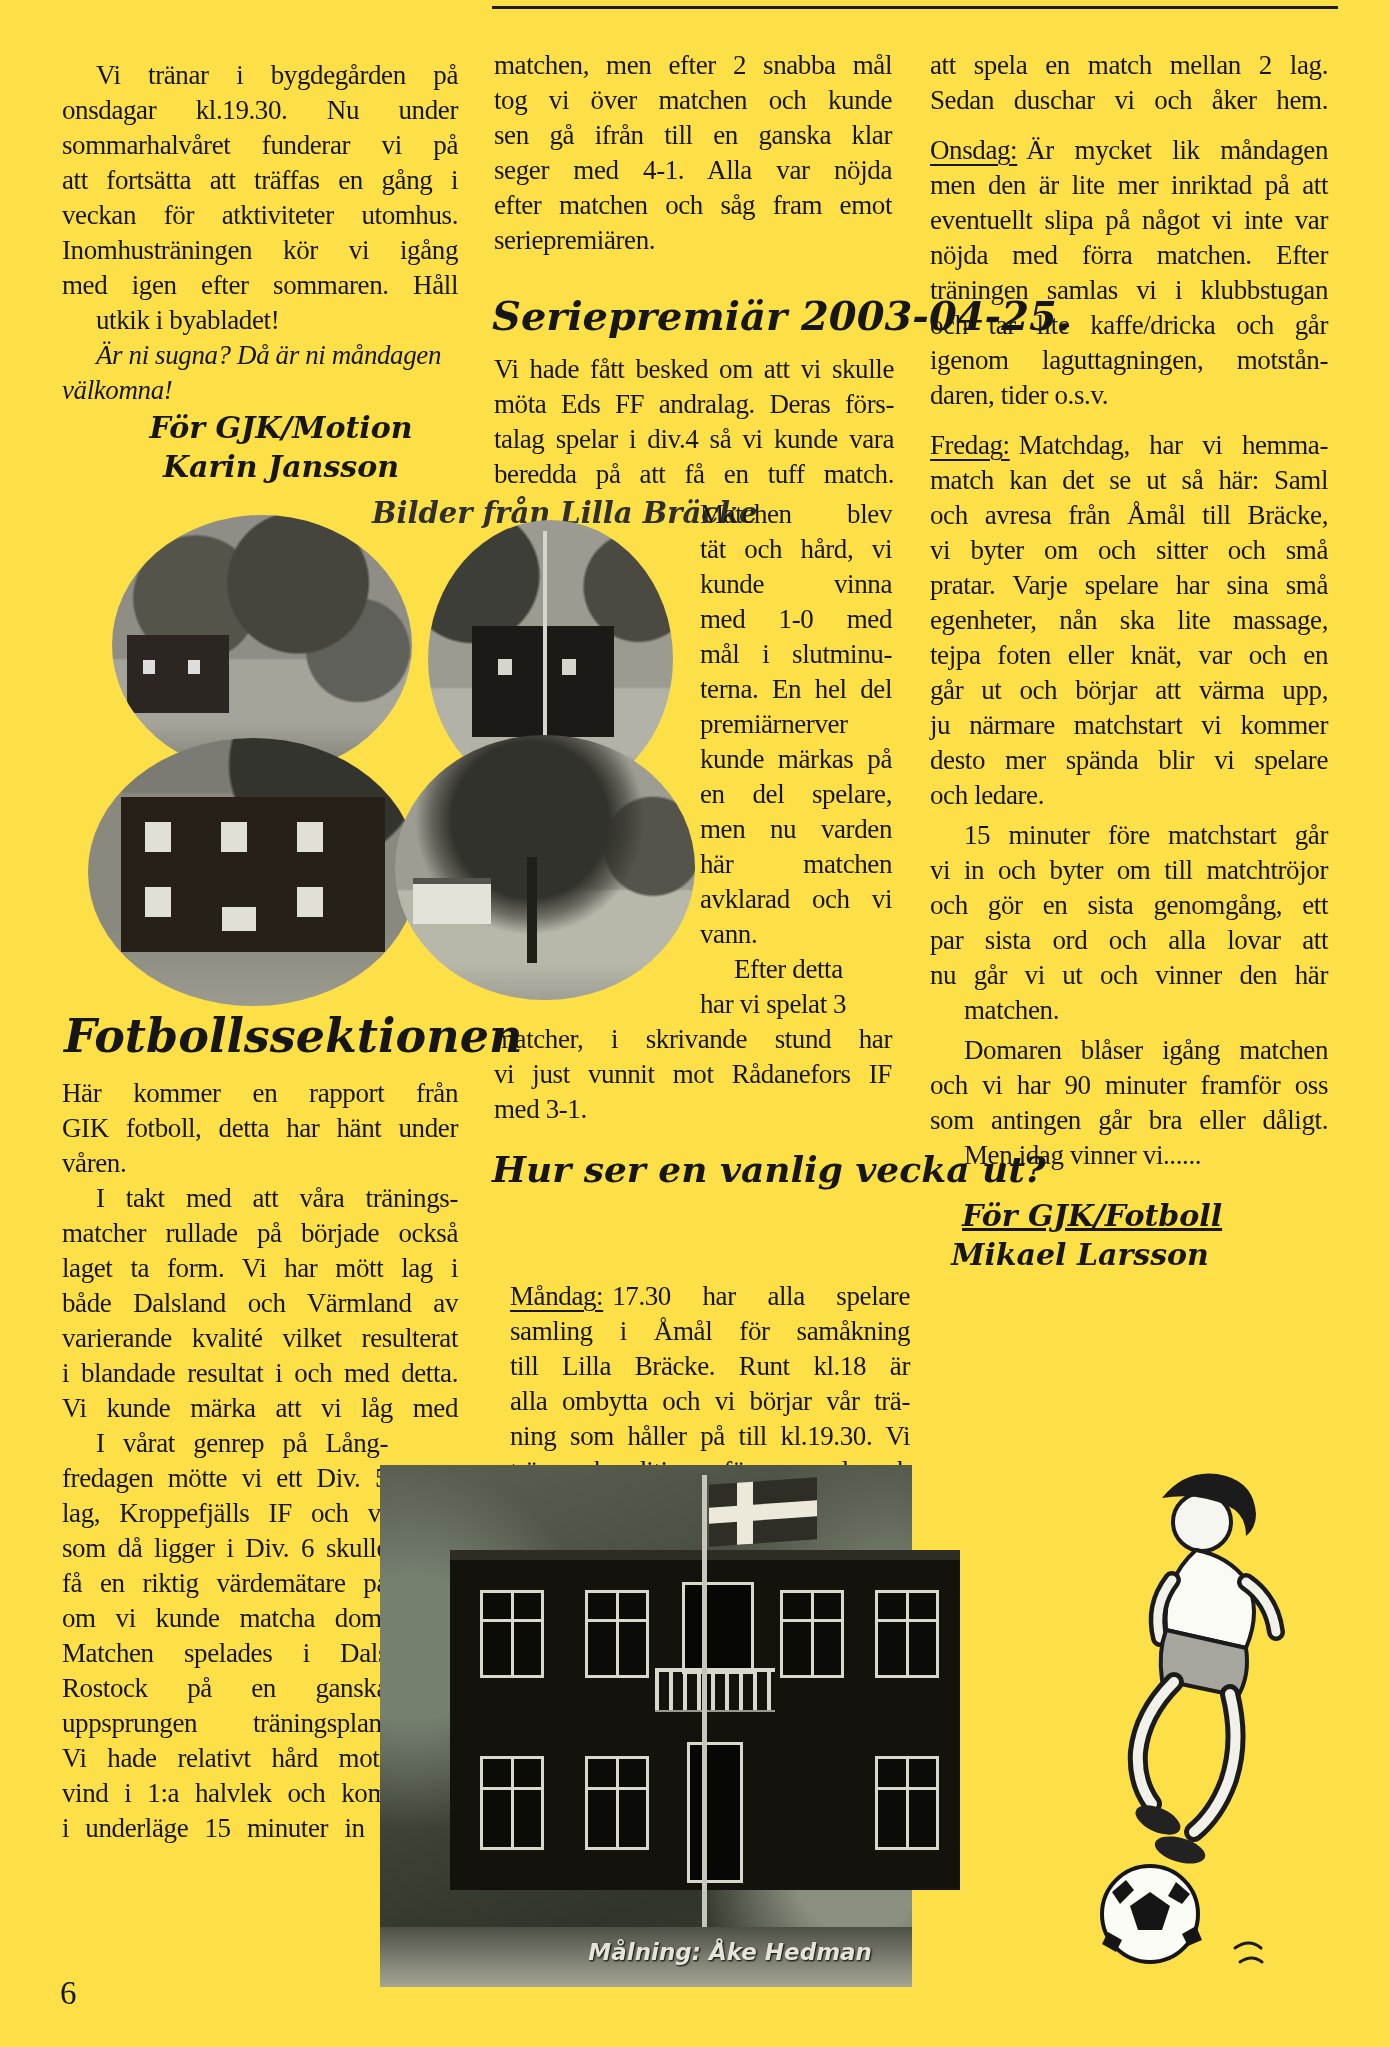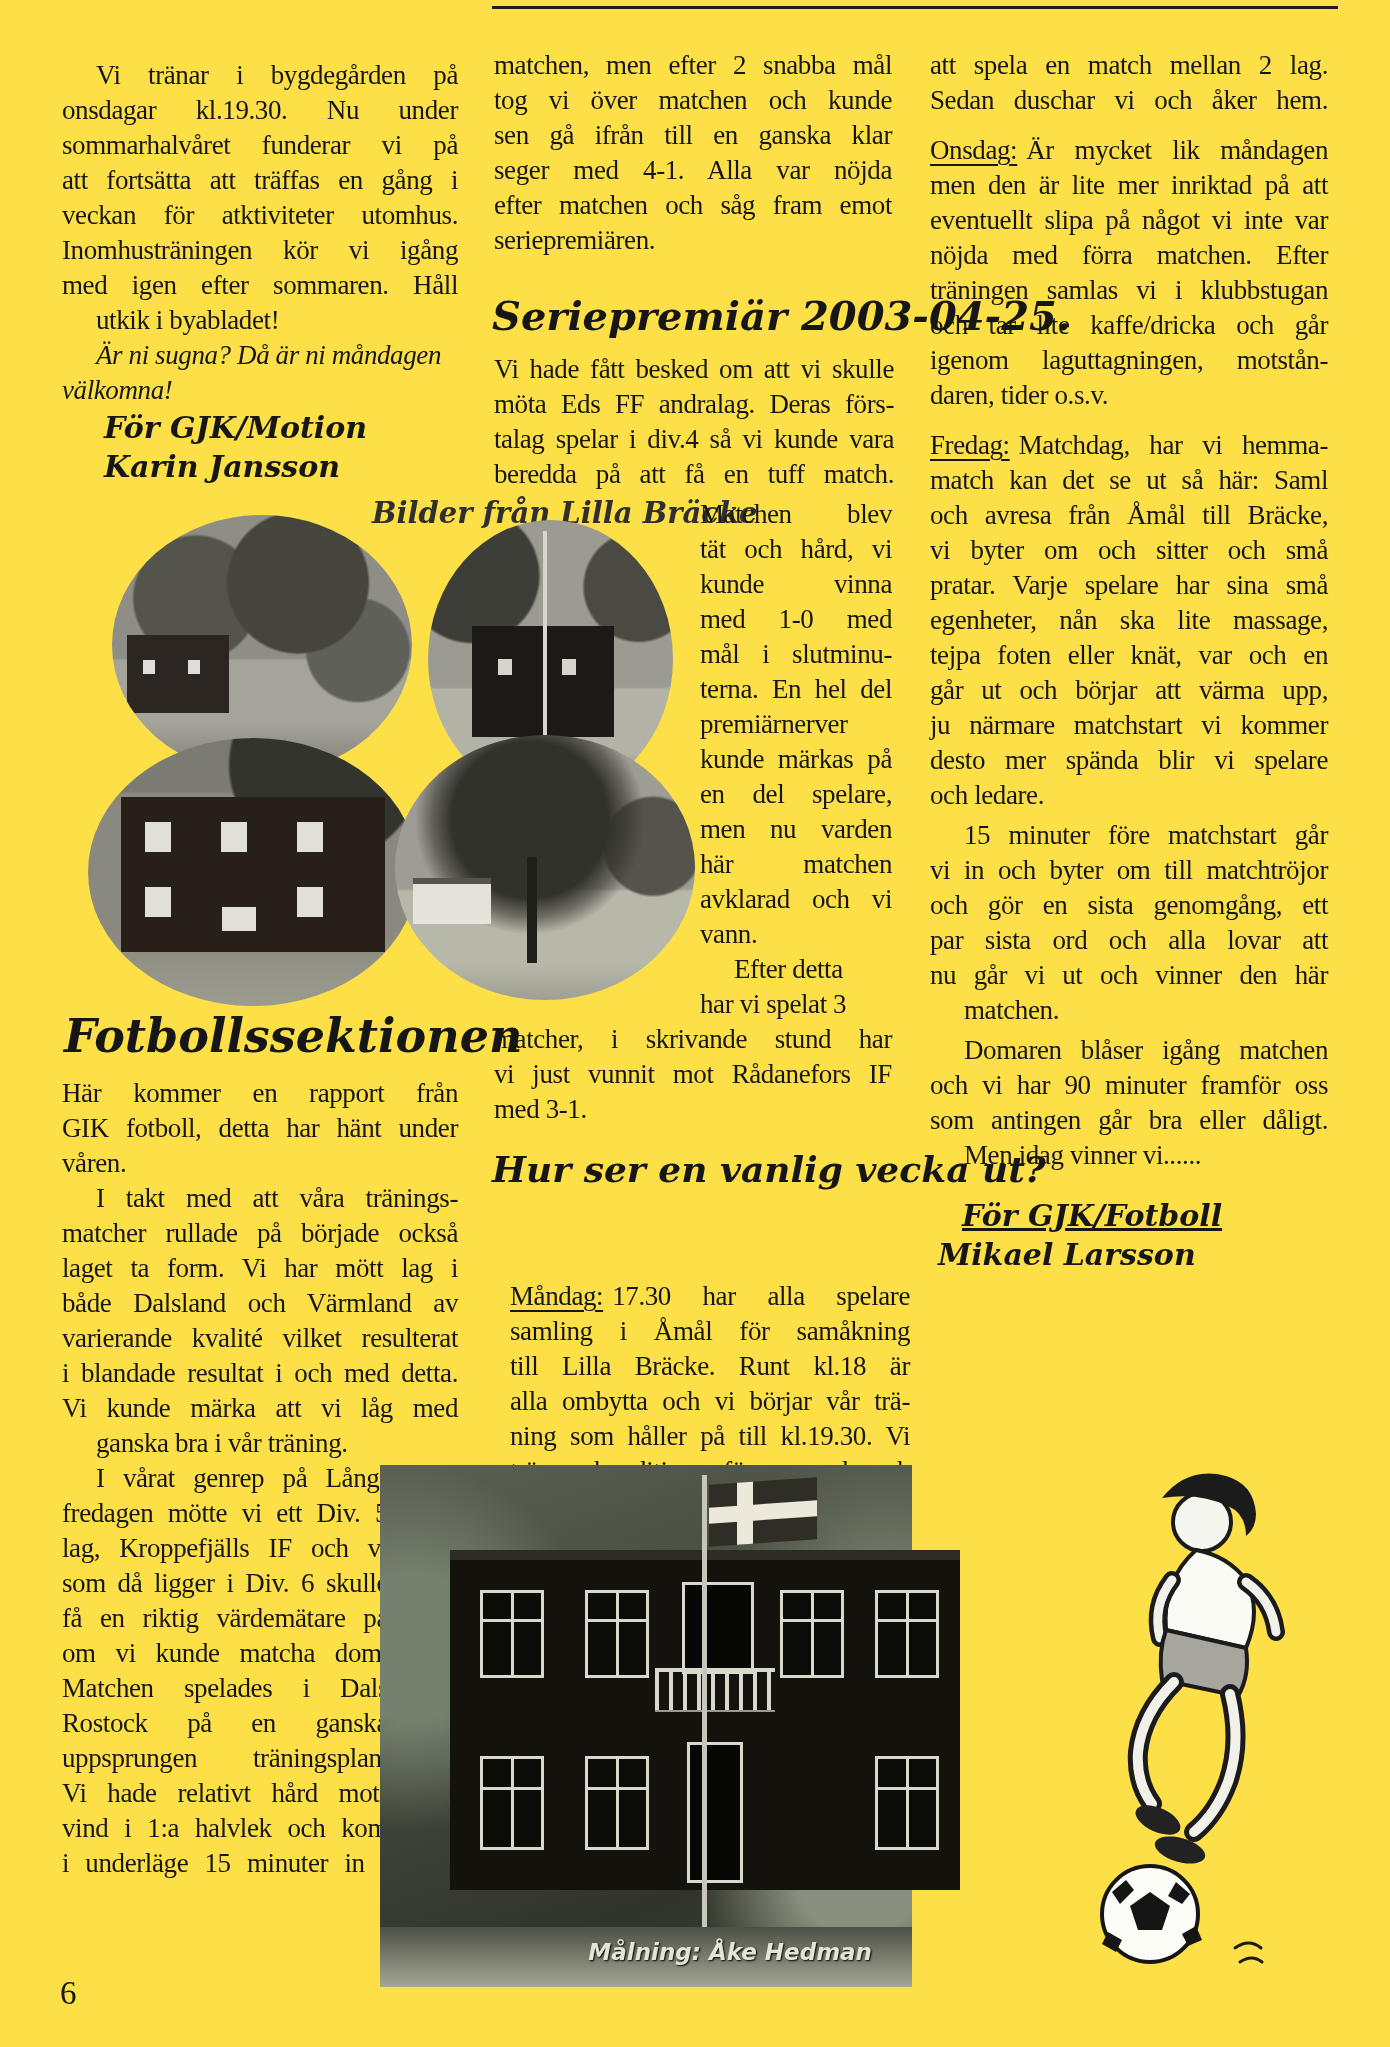--- a/index.html
+++ b/index.html
@@ -7,21 +7,21 @@
          font-family:"Liberation Serif",serif;color:#161616;overflow:hidden;}
   .block{position:absolute;margin:0;}
   .txt{font-size:27px;line-height:35px;letter-spacing:-0.4px;}
   .pbody{white-space:pre-line;}
   .plast{display:block;white-space:pre-line;text-align:left;text-align-last:left;}
   .just{text-align:justify;text-align-last:justify;}
   .indent{text-indent:34px;}
   .ital{font-style:italic;}
   .ul-label{text-decoration:underline;text-underline-offset:5px;margin-right:9px;}
   .script{font-family:"DejaVu Serif",serif;font-style:italic;font-weight:bold;}
-  .sig{font-size:30px;line-height:39px;white-space:pre-line;}
+  .sig{font-size:30px;line-height:39px;white-space:pre-line;text-align:center;}
   .rule{background:#1d1d1d;}
   .oval{position:absolute;border-radius:50%;overflow:hidden;}
   #oval1{background:
     radial-gradient(circle at 62% 26%, #45453e 0 26%, rgba(0,0,0,0) 27%),
     radial-gradient(circle at 28% 32%, #54544b 0 22%, rgba(0,0,0,0) 23%),
     radial-gradient(circle at 82% 52%, #60605a 0 18%, rgba(0,0,0,0) 19%),
     linear-gradient(#8e8e87 0 55%, #a4a49b 56% 80%, #7c7c73);}
   #oval2{background:
     radial-gradient(circle at 18% 20%, #3e3e38 0 22%, rgba(0,0,0,0) 23%),
     radial-gradient(circle at 86% 24%, #4a4a42 0 18%, rgba(0,0,0,0) 19%),
@@ -105,21 +105,21 @@
   <div class="block" style="left:62px;top:1010px;width:396px;">
     <h2 class="script" style="margin:0 0 14px 2px;font-size:46px;line-height:52px;">Fotbollssektionen</h2>
     <p class="txt just" style="margin:0;"><span class="pbody">Här kommer en rapport från
 GIK fotboll, detta har hänt under</span><span class="plast">våren.</span></p>
     <p class="txt just indent" style="margin:0;"><span class="pbody">I takt med att våra tränings-
 matcher rullade på började också
 laget ta form. Vi har mött lag i
 både Dalsland och Värmland av
 varierande kvalité vilket resulterat
 i blandade resultat i och med detta.
-Vi kunde märka att vi låg med</span><span class="plast">ganska bra i vår träning.</span></p>
+Vi kunde märka att vi låg med</span></p>
     <p class="txt just indent" style="margin:0;width:326px;"><span class="pbody">I vårat genrep på Lång-
 fredagen mötte vi ett Div. 5
 lag, Kroppefjälls IF och vi
 som då ligger i Div. 6 skulle
 få en riktig värdemätare på
 om vi kunde matcha dom.
 Matchen spelades i Dals
 Rostock på en ganska
 uppsprungen träningsplan.
 Vi hade relativt hård mot-

